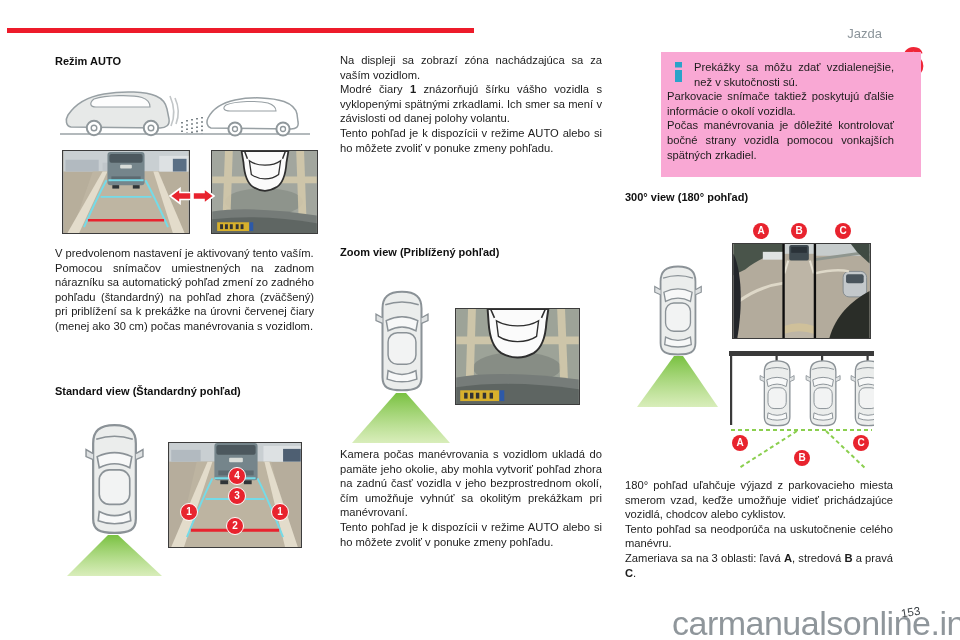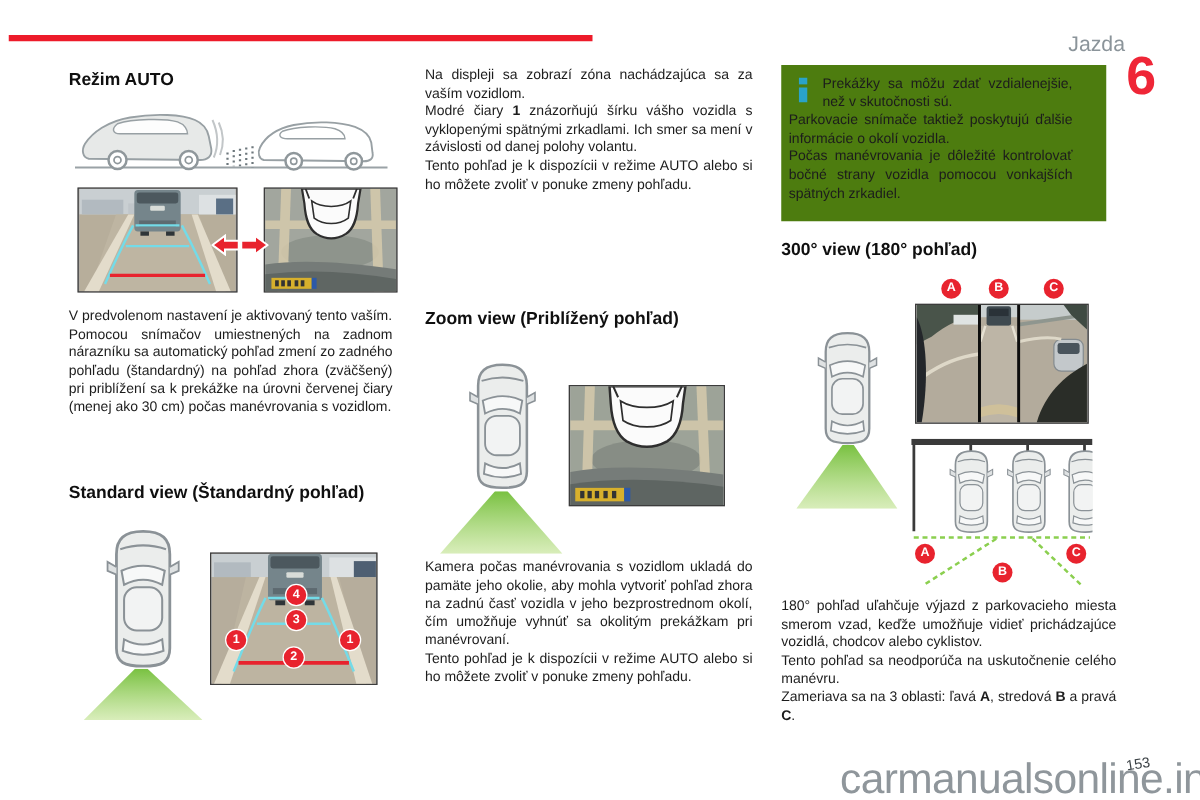--- a/index.html
+++ b/index.html
@@ -1,25 +1,25 @@
 <!DOCTYPE html>
 <html><head>
 <meta charset="utf-8">
 <style>
   html,body{margin:0;padding:0;background:#fff;}
   .page{position:relative;width:960px;height:640px;background:#ffffff;overflow:hidden;
         font-family:"Liberation Sans", sans-serif;color:#1c1c1c;}
   .abs{position:absolute;}
-  .h2{font-size:14px;font-weight:bold;color:#0f0f0f;letter-spacing:0;}
+  .h2{font-size:11px;font-weight:bold;color:#0f0f0f;letter-spacing:0;}
   .body-text{font-size:11.2px;line-height:14.6px;text-align:justify;color:#1c1c1c;}
   .body-text p{margin:0;}
   .top-rule{left:7px;top:28px;width:467px;height:5px;background:#ed1b2a;}
-  .running-header{right:60px;top:26px;font-size:17px;color:#8b949a;}
+  .running-header{right:78px;top:26px;font-size:13px;color:#8b949a;}
   .chapter-num{left:901px;top:38px;font-size:43px;line-height:46px;font-weight:bold;color:#ef2637;}
-  .infobox{left:625px;top:52px;width:260px;height:125px;background:#4d7c0f;box-sizing:border-box;
+  .infobox{left:661px;top:52px;width:260px;height:125px;background:#f9a8d4;box-sizing:border-box;
            padding:8px 27px 0 6px;}
   .infobox .lead-row{position:relative;margin-left:27px;margin-bottom:0px;}
   .info-icon{position:absolute;left:-19px;top:2px;}
   .cam{border:1px solid #3c3c3c;box-sizing:border-box;background:#aaa;}
   .callout{position:absolute;width:18px;height:18px;border-radius:50%;background:#e8232e;
            border:1.5px solid #ffffff;box-sizing:border-box;color:#fff;font-weight:bold;
            font-size:10px;line-height:15px;text-align:center;z-index:6;}
   .zone-label{position:absolute;width:16px;height:16px;border-radius:50%;background:#e8232e;
            color:#fff;font-weight:bold;font-size:10px;line-height:16px;text-align:center;z-index:6;}
   .watermark{left:672px;top:604px;font-size:34px;color:#8f969b;letter-spacing:-0.5px;z-index:5;}

